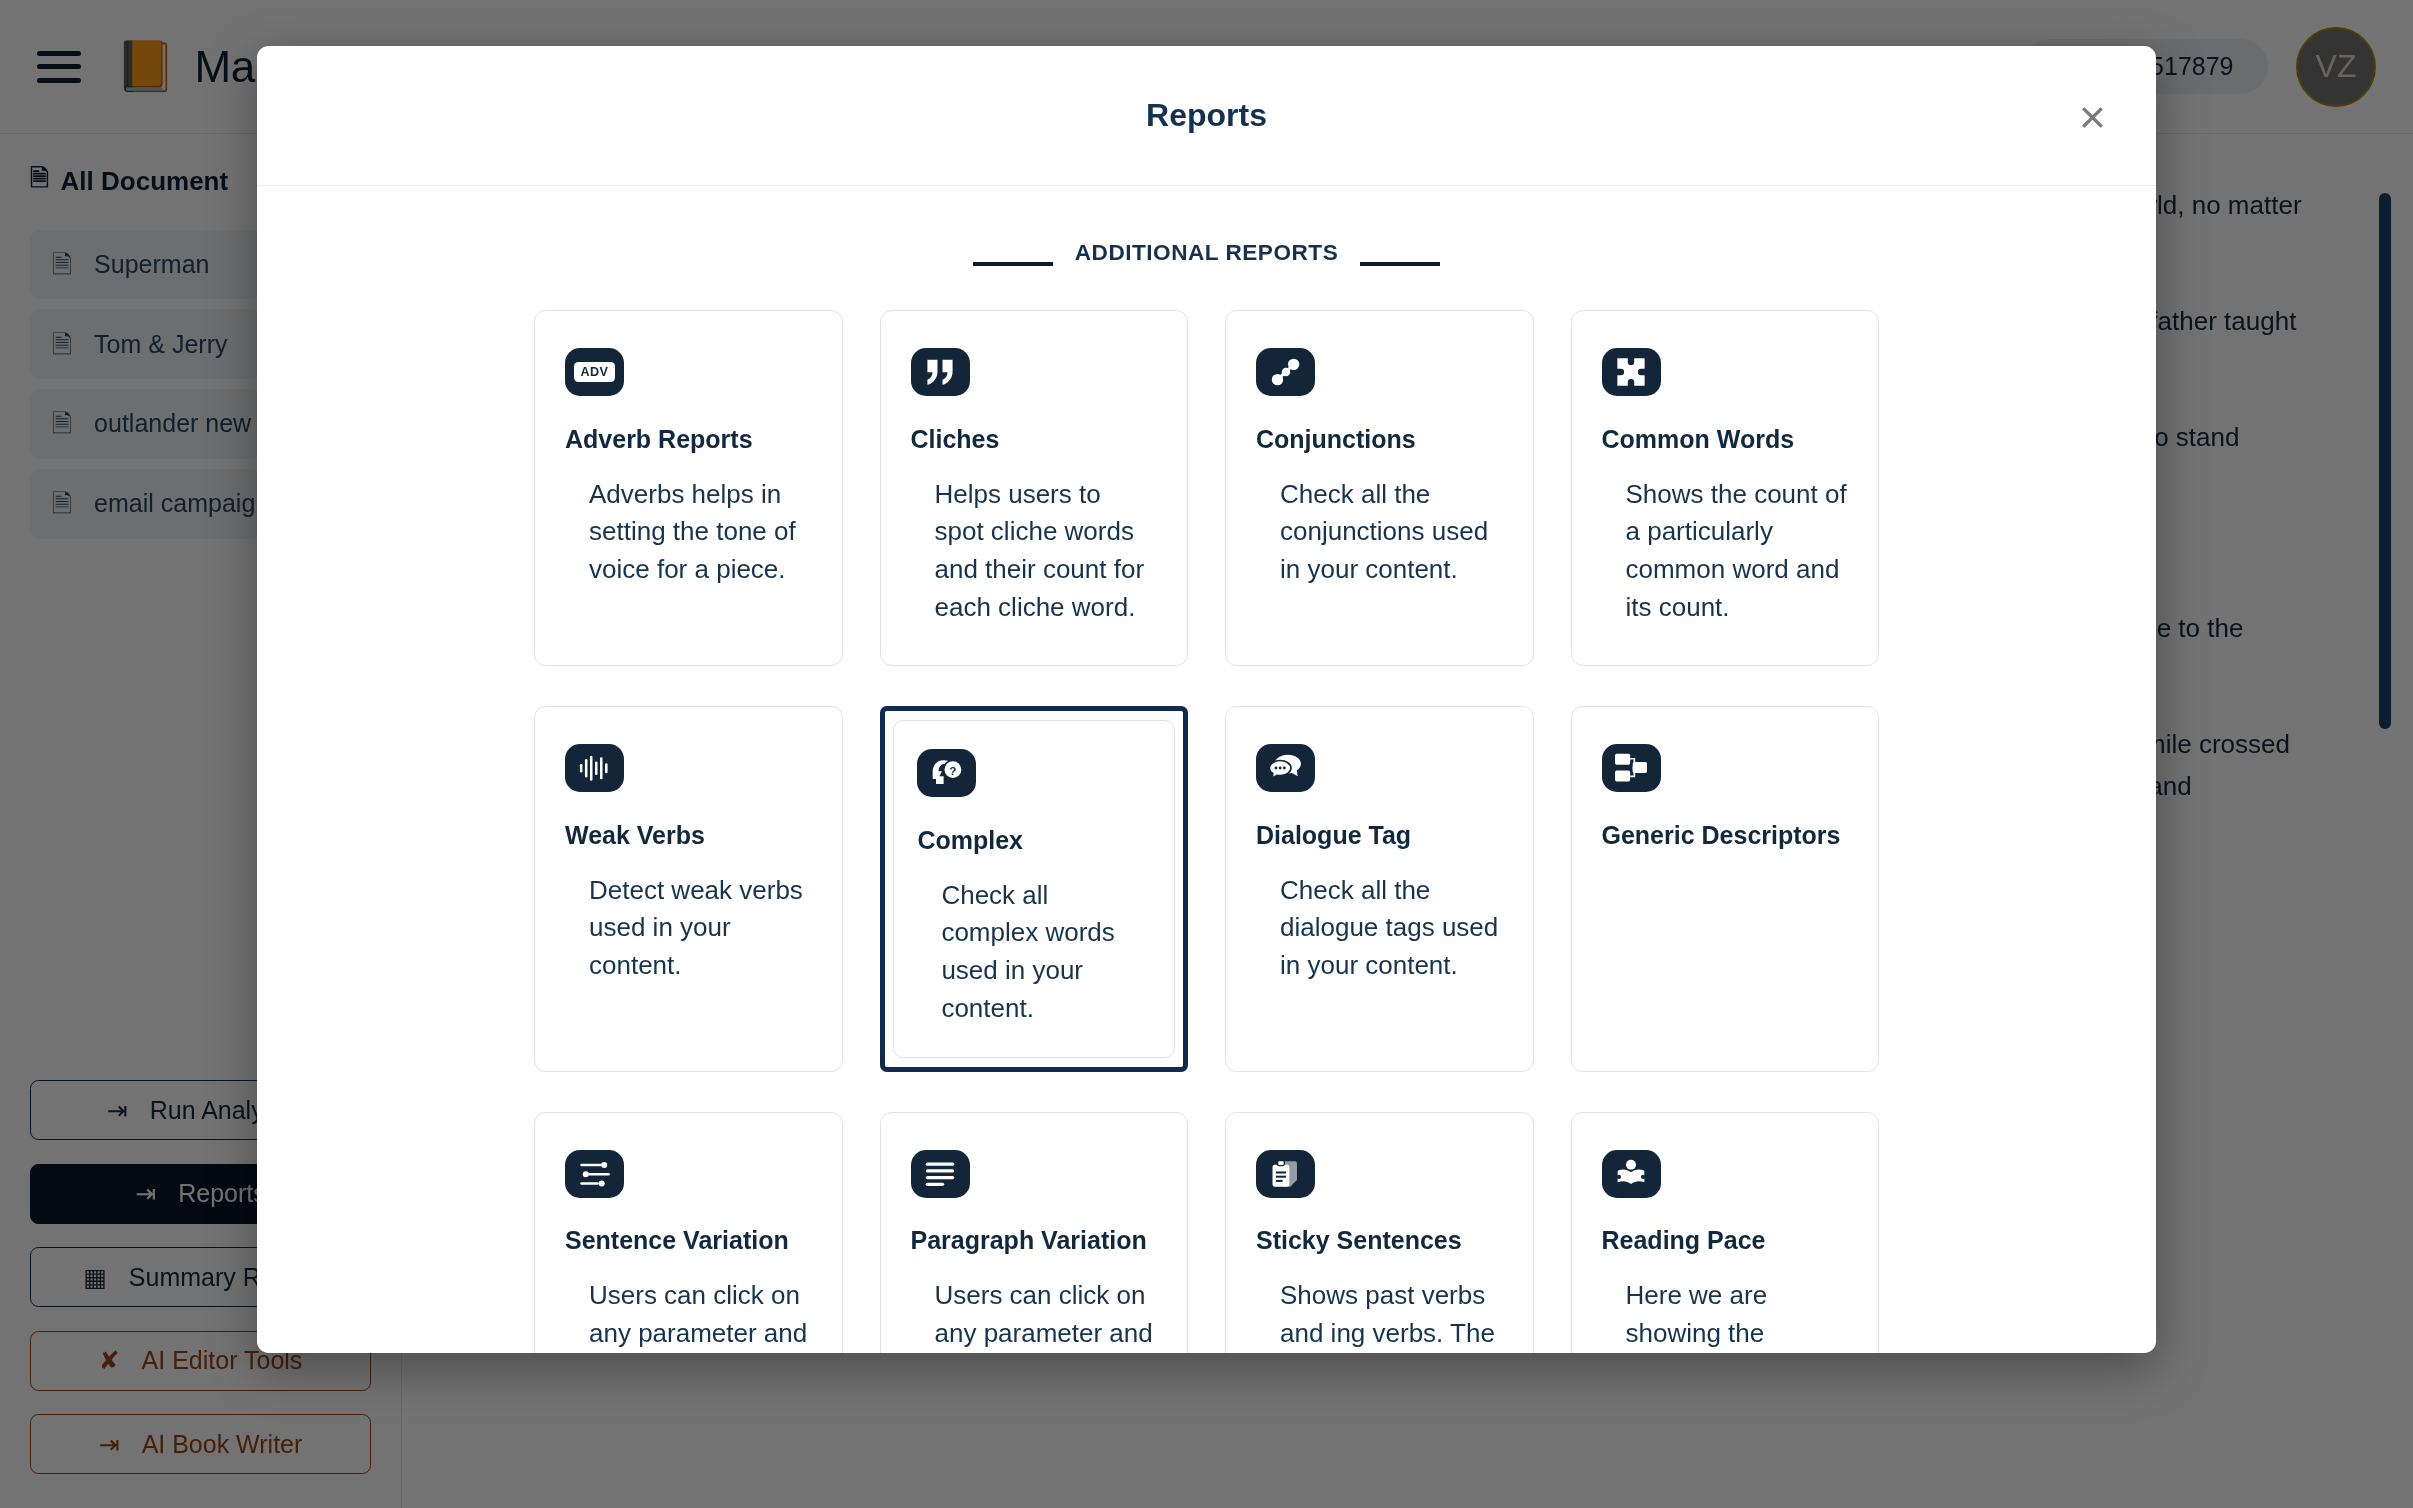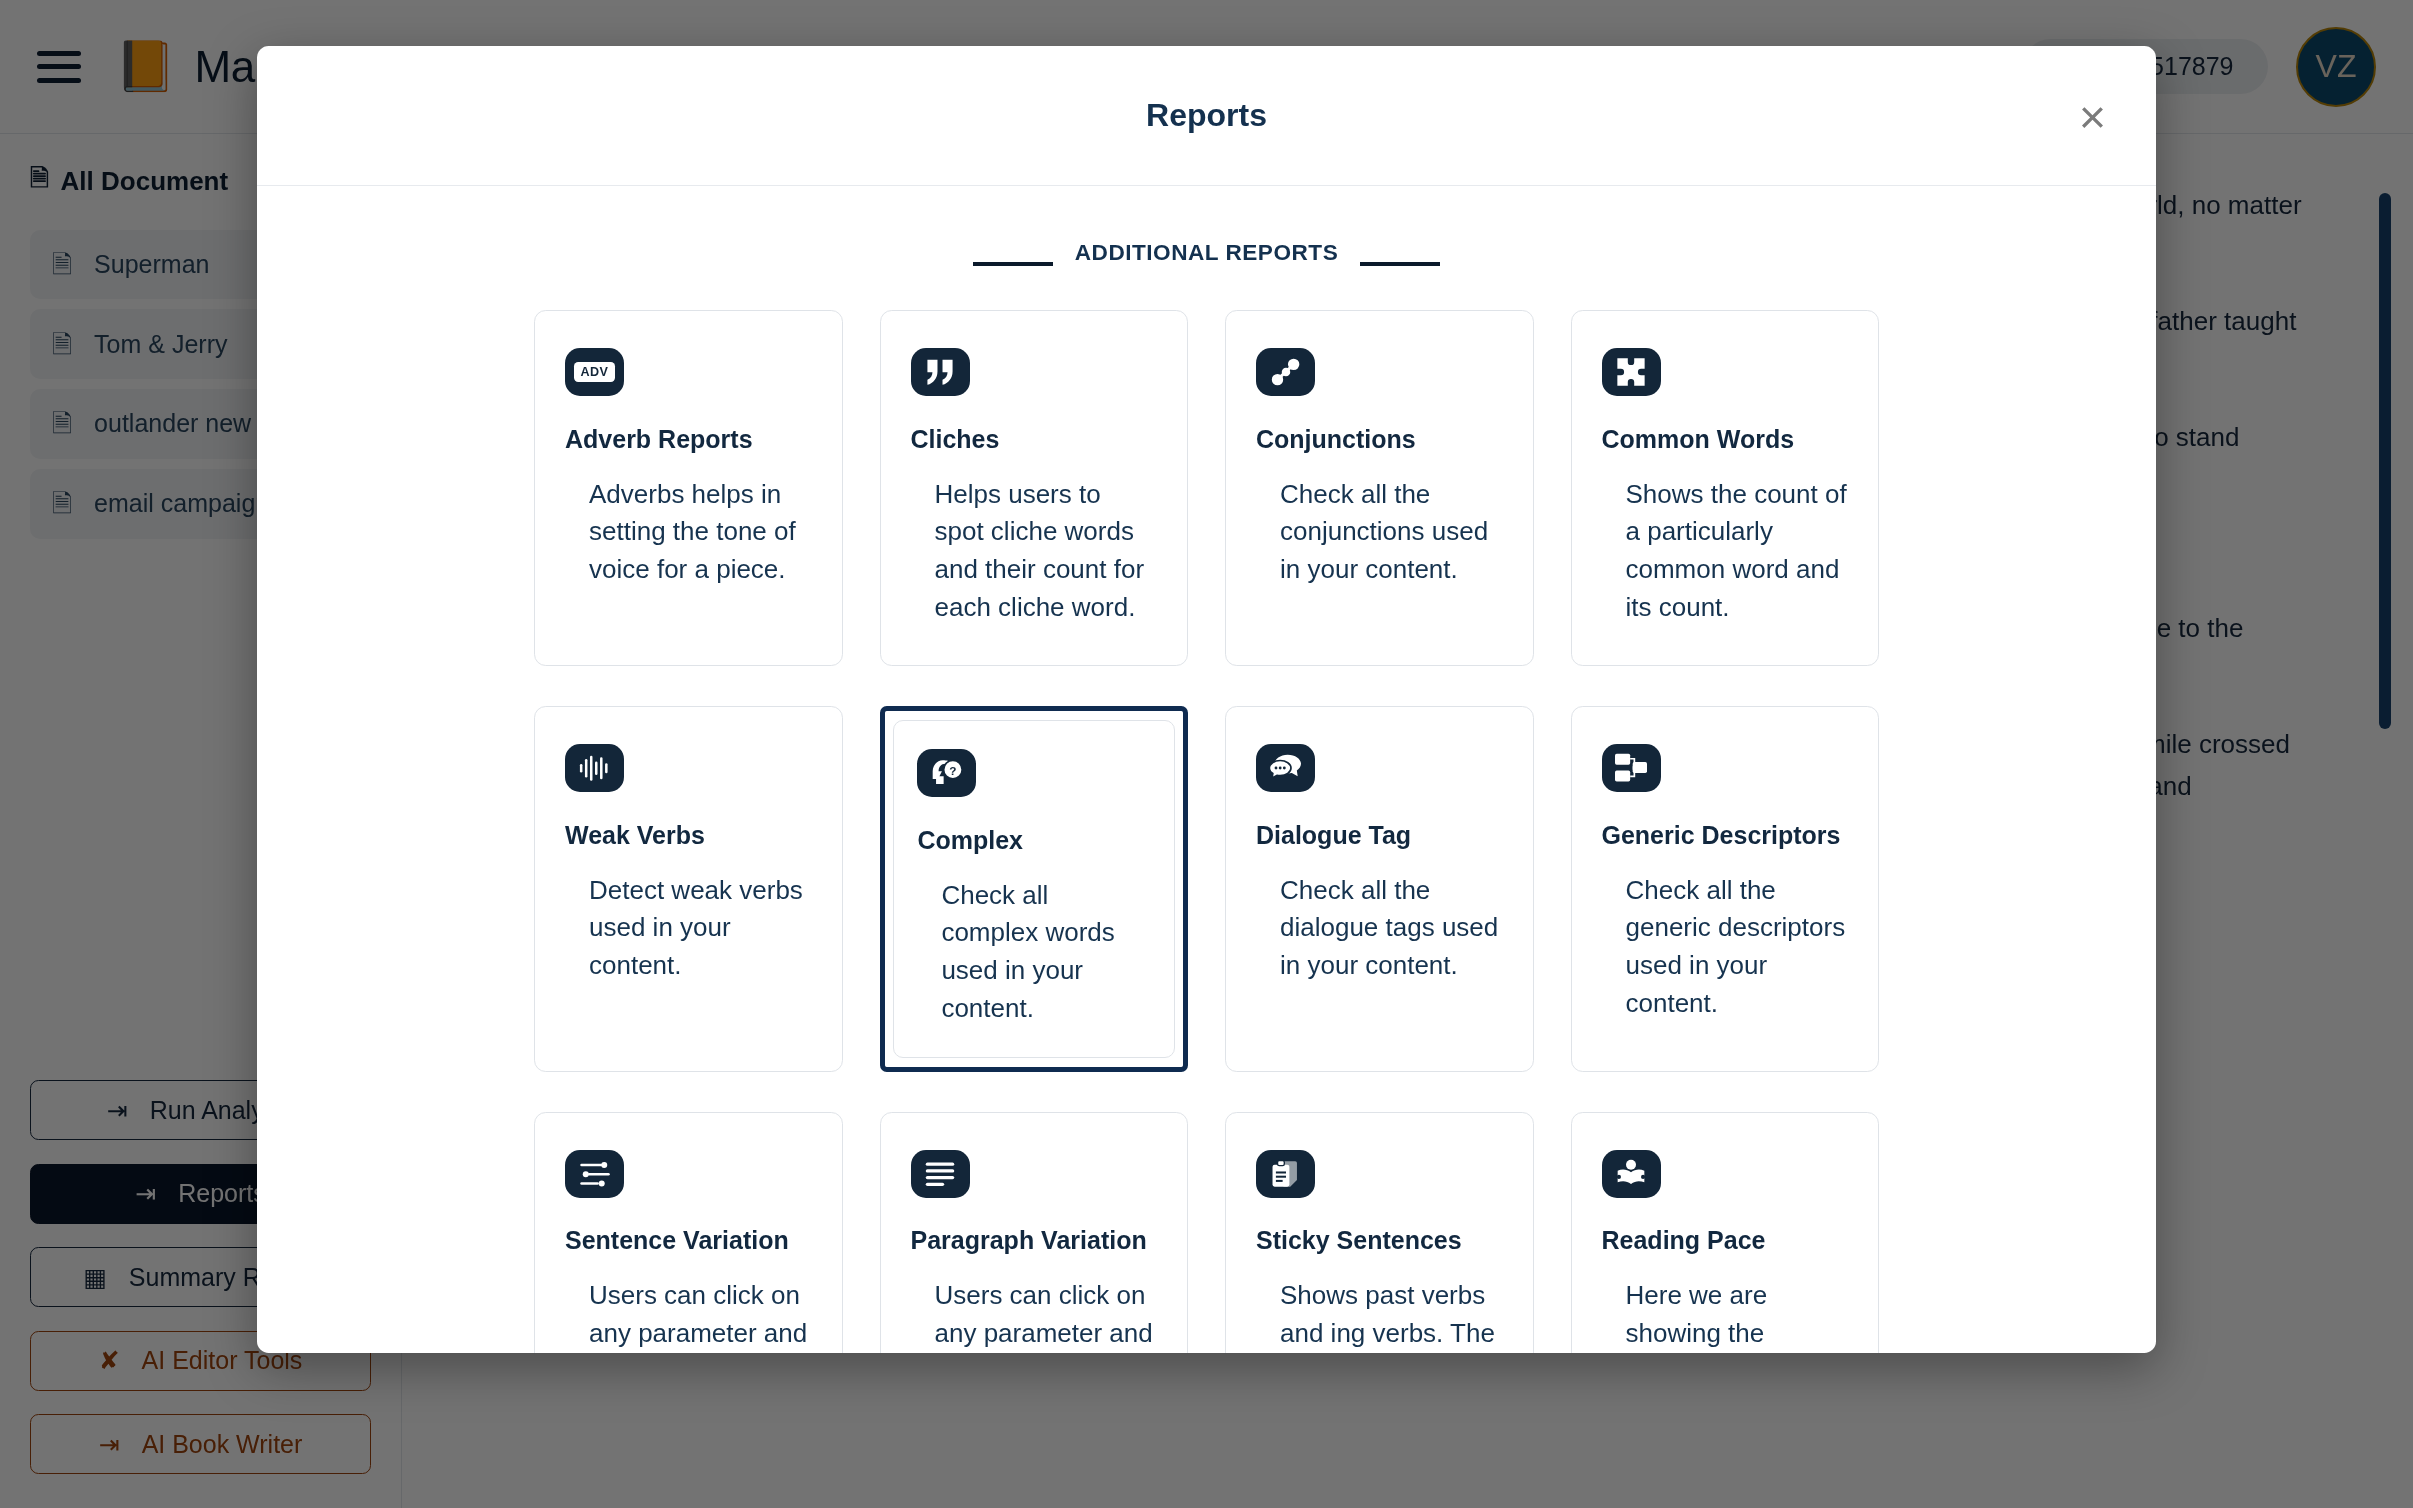--- a/index.html
+++ b/index.html
@@ -29,21 +29,21 @@
   .brand-icon { font-size: 49px; line-height: 1; }
   .brand-name { font-size: 44px; color: #0f1f33; letter-spacing: -0.4px; }
   .topbar-spacer { flex: 1 1 auto; }
   .wordcount {
     background: #eceff2; border-radius: 34px;
     padding: 13.4px 34px; font-size: 25px; color: #17293f;
     margin-right: 28.5px; white-space: nowrap;
   }
   .avatar {
     width: 80px; height: 80px; border-radius: 50%;
-    background: #0c4a6e; border: 2.5px solid #b8860b;
+    background: #737373; border: 2.5px solid #b8860b;
     color: #e8dccb; font-size: 32px;
     display: flex; align-items: center; justify-content: center;
   }
 
   .body-row { flex: 1 1 auto; display: flex; min-height: 0; }
 
   .sidebar {
     width: 402px; flex: 0 0 402px;
     background: #ffffff;
     border-right: 0.8px solid #e3e6ea;
@@ -360,21 +360,20 @@
       <div class="card">
         <div class="card-icon">
           <svg width="34" height="32" viewBox="0 0 40 38" fill="#fff">
             <rect x="1" y="2" width="18" height="13" rx="2"></rect>
               <rect x="1" y="22" width="18" height="13" rx="2"></rect>
             <rect x="22" y="12" width="17" height="13" rx="2"></rect>
             <path d="M19 8h5v10h-2M19 29h5V20h-2" stroke="#fff" stroke-width="2" fill="none"></path>
           </svg>
         </div>
         <div class="card-title">Generic Descriptors</div>
-        <div class="card-desc">Check all the generic descriptors used in your content.</div>
       </div>
 
       <div class="card">
         <div class="card-icon">
           <svg width="32" height="28.5" viewBox="0 0 38 34" fill="none" stroke="#fff" stroke-width="3.2" stroke-linecap="round">
             <line x1="3" y1="6" x2="26" y2="6"></line>
               <circle cx="30" cy="6" r="3.6" fill="#fff" stroke="none"></circle>
             <line x1="12" y1="17" x2="35" y2="17"></line>
               <circle cx="8" cy="17" r="3.6" fill="#fff" stroke="none"></circle>
             <line x1="3" y1="28" x2="22" y2="28"></line>

